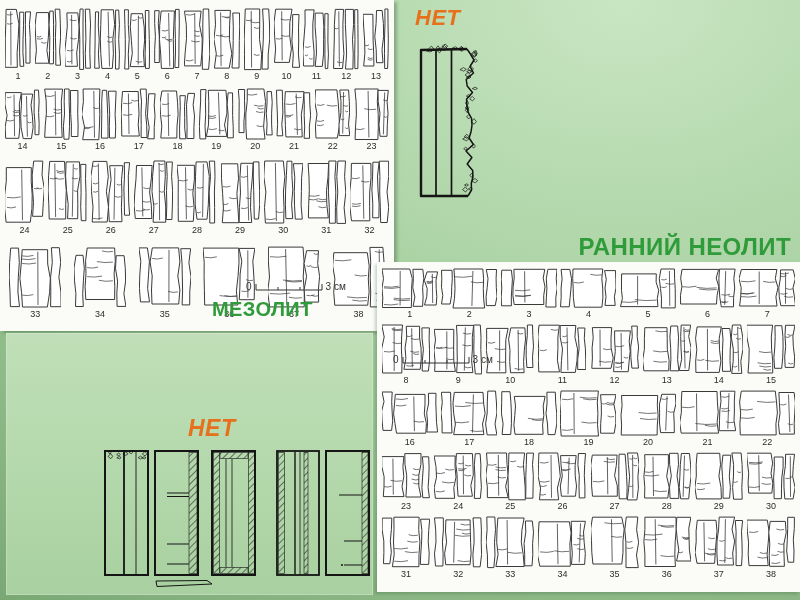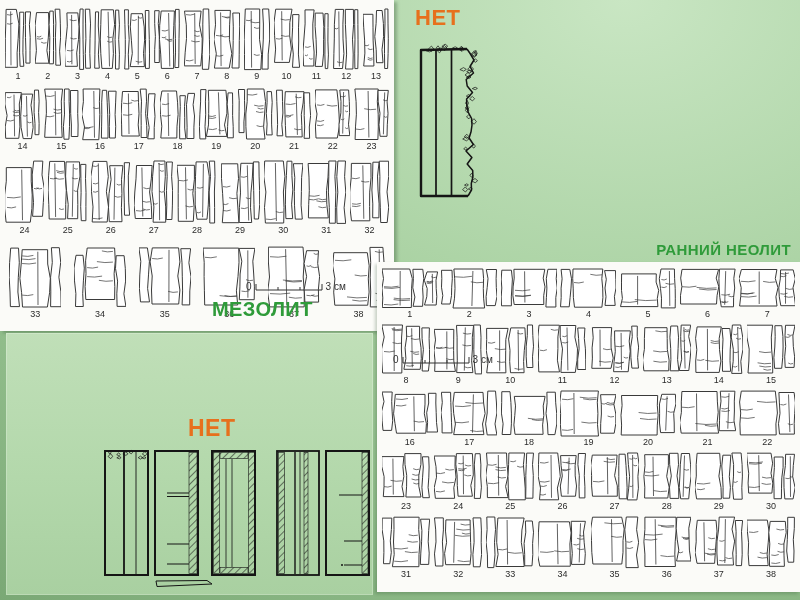--- a/index.html
+++ b/index.html
@@ -13,22 +13,22 @@
     box-shadow:-2px 2px 3px rgba(45,80,45,.25);}
   .panel-bl{position:absolute;left:6px;top:333px;width:367px;height:262px;
     background:linear-gradient(180deg,#c0dfb8 0%,#b3d8ab 55%,#a9d0a1 100%);
     box-shadow:0 0 0 1px rgba(255,255,255,.22) inset;}
   .fig-row{display:flex;align-items:flex-end;justify-content:space-around;}
   .fig{display:flex;flex-direction:column;align-items:center;}
   .fig svg{display:block;}
   .fig-num{font-size:9px;line-height:11px;color:#2b2b2b;margin-top:0;}
   .green-label{position:absolute;font-weight:bold;color:#2f9b3a;letter-spacing:.4px;white-space:nowrap;}
   .meso-label{left:212px;top:298px;font-size:20px;}
-  .neo-label{right:9px;top:241px;font-size:15px;}
-  .net-label{position:absolute;font-weight:bold;color:#e7701d;letter-spacing:.5px;}
+  .neo-label{right:9px;top:233px;font-size:24px;}
+  .net-label{position:absolute;font-weight:bold;color:#e7701d;letter-spacing:.5px;font-style:italic;}
   .net-top-label{left:415px;top:5px;font-size:22px;}
   .net-bl-label{left:182px;top:82px;font-size:23px;}
   .scalebar{position:absolute;display:flex;align-items:flex-start;gap:2px;}
   .scalebar .s-num{font-size:10px;color:#333;line-height:11px;}
   .meso-scale{left:246px;top:281px;}
   .neo-scale{left:16px;top:92px;}
   .abs-svg{position:absolute;}
 </style>
 </head>
 <body>

